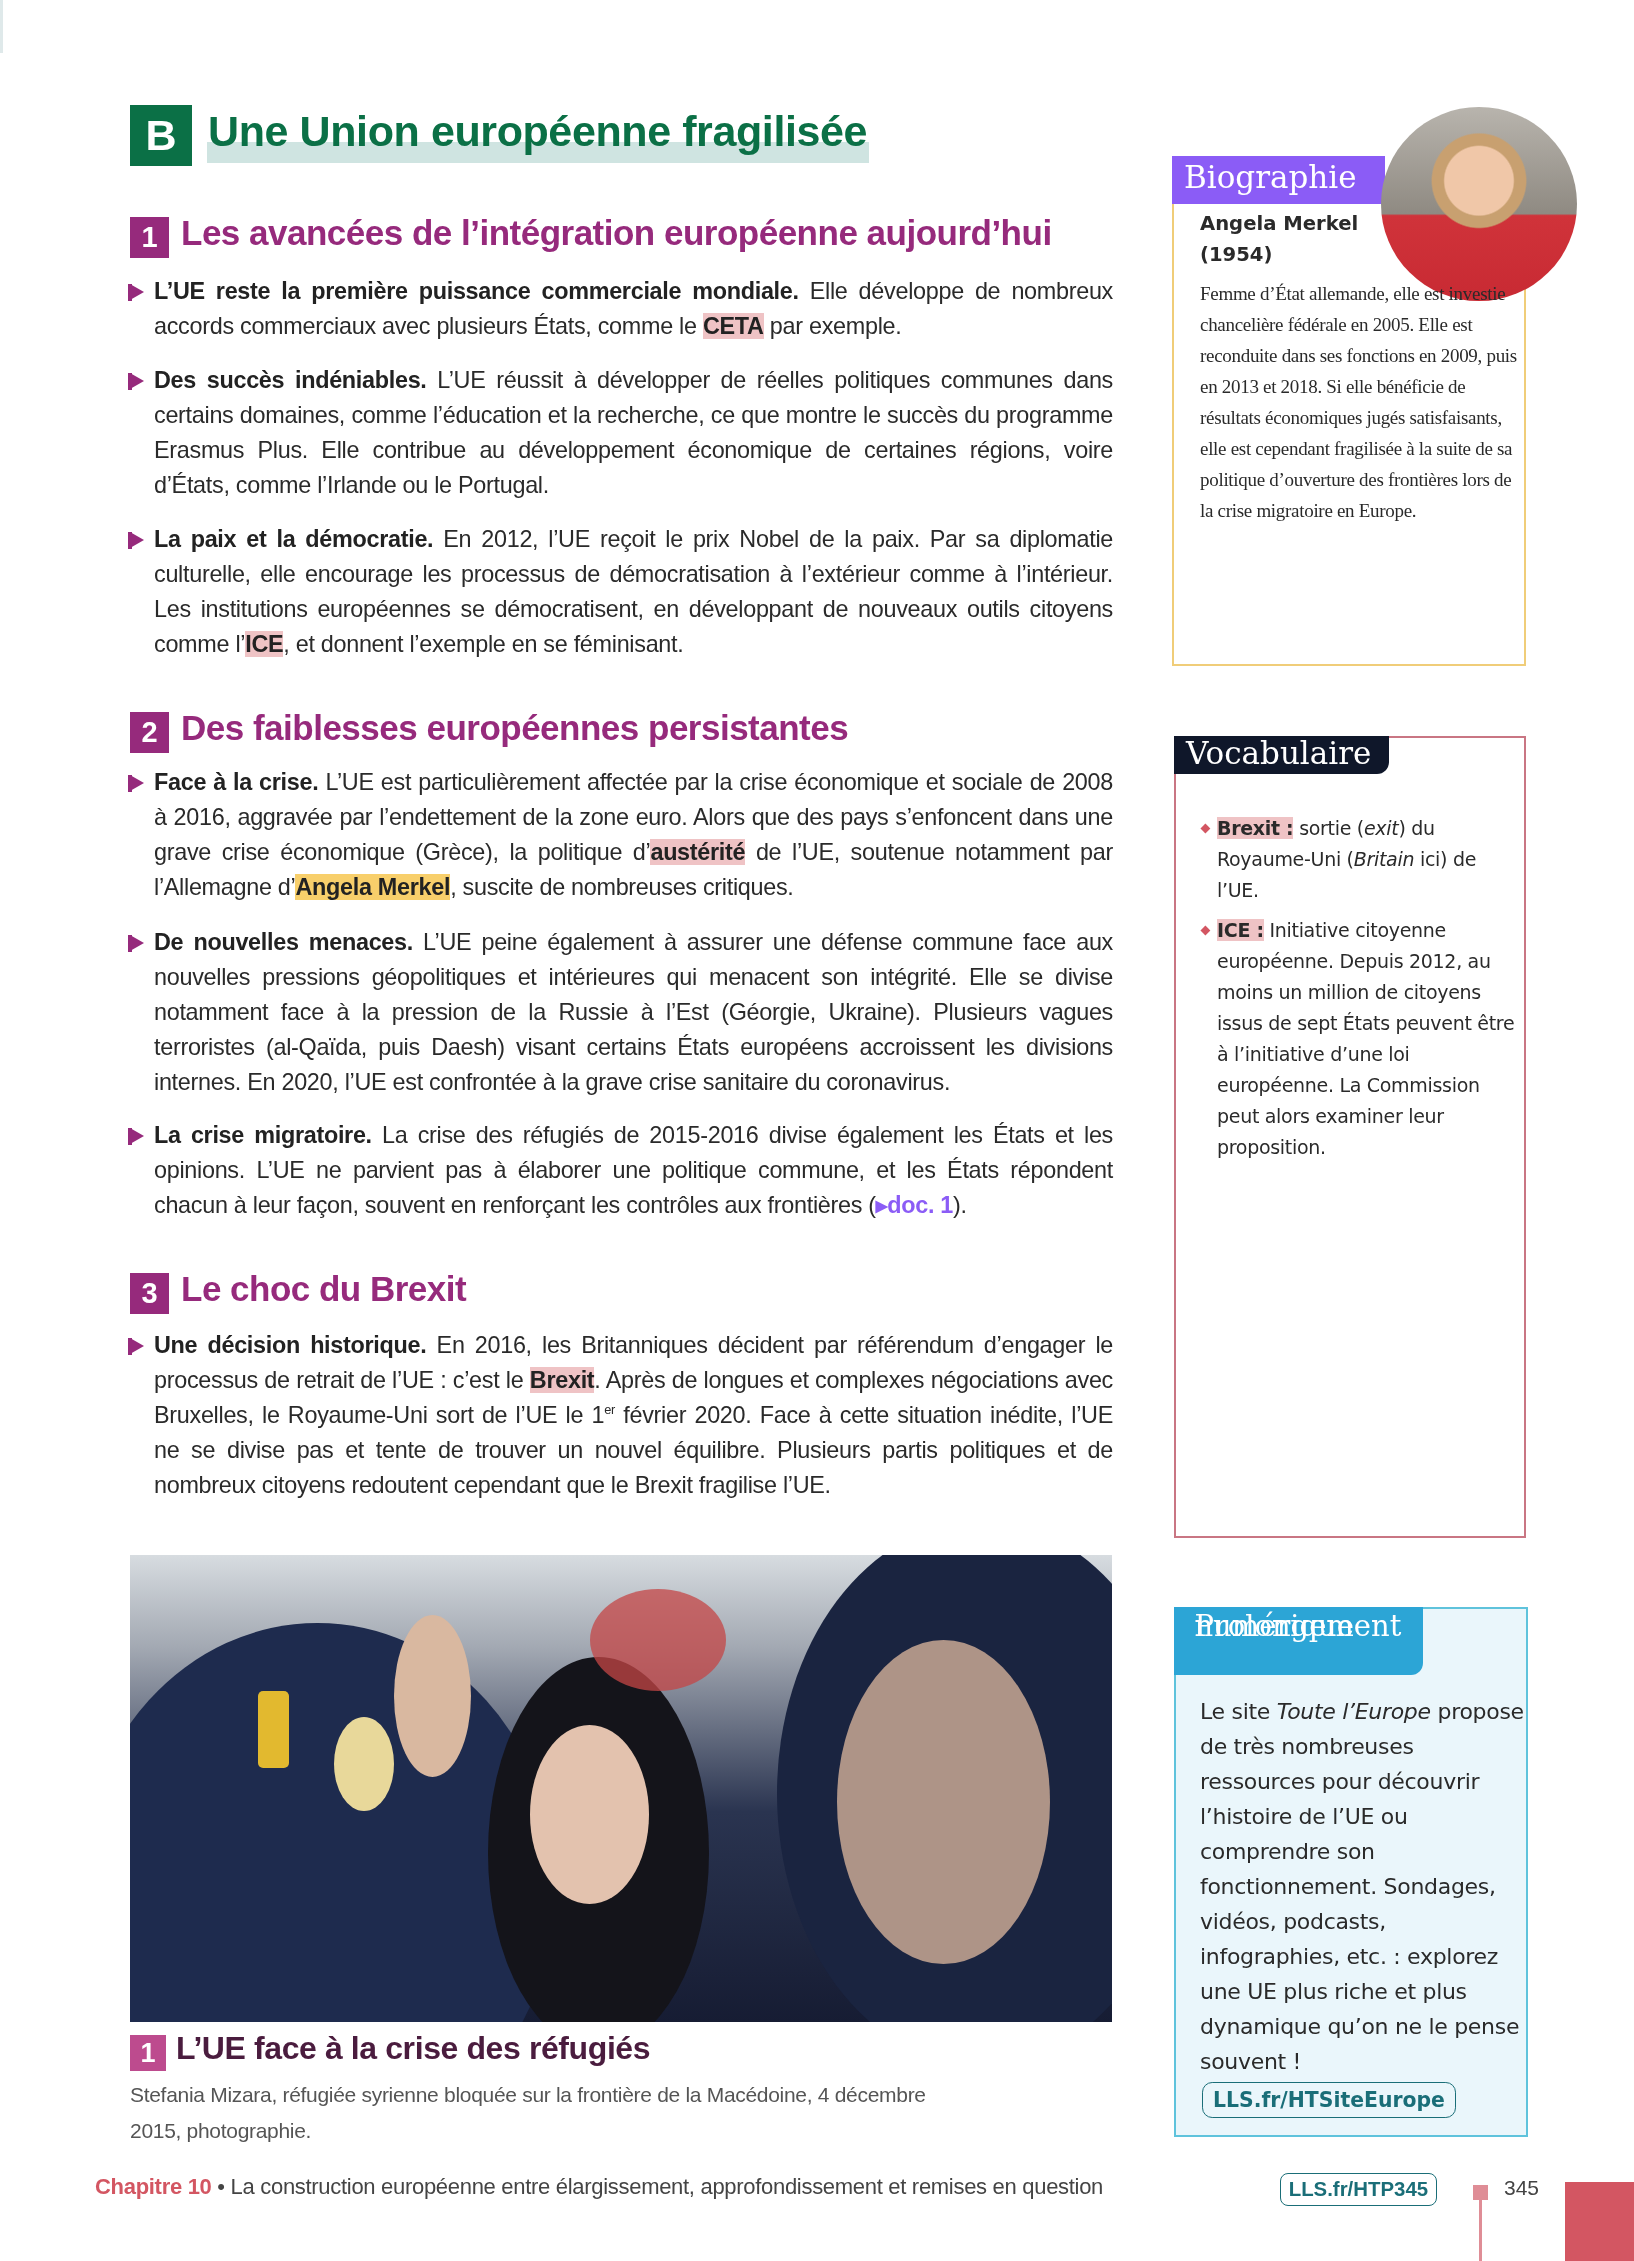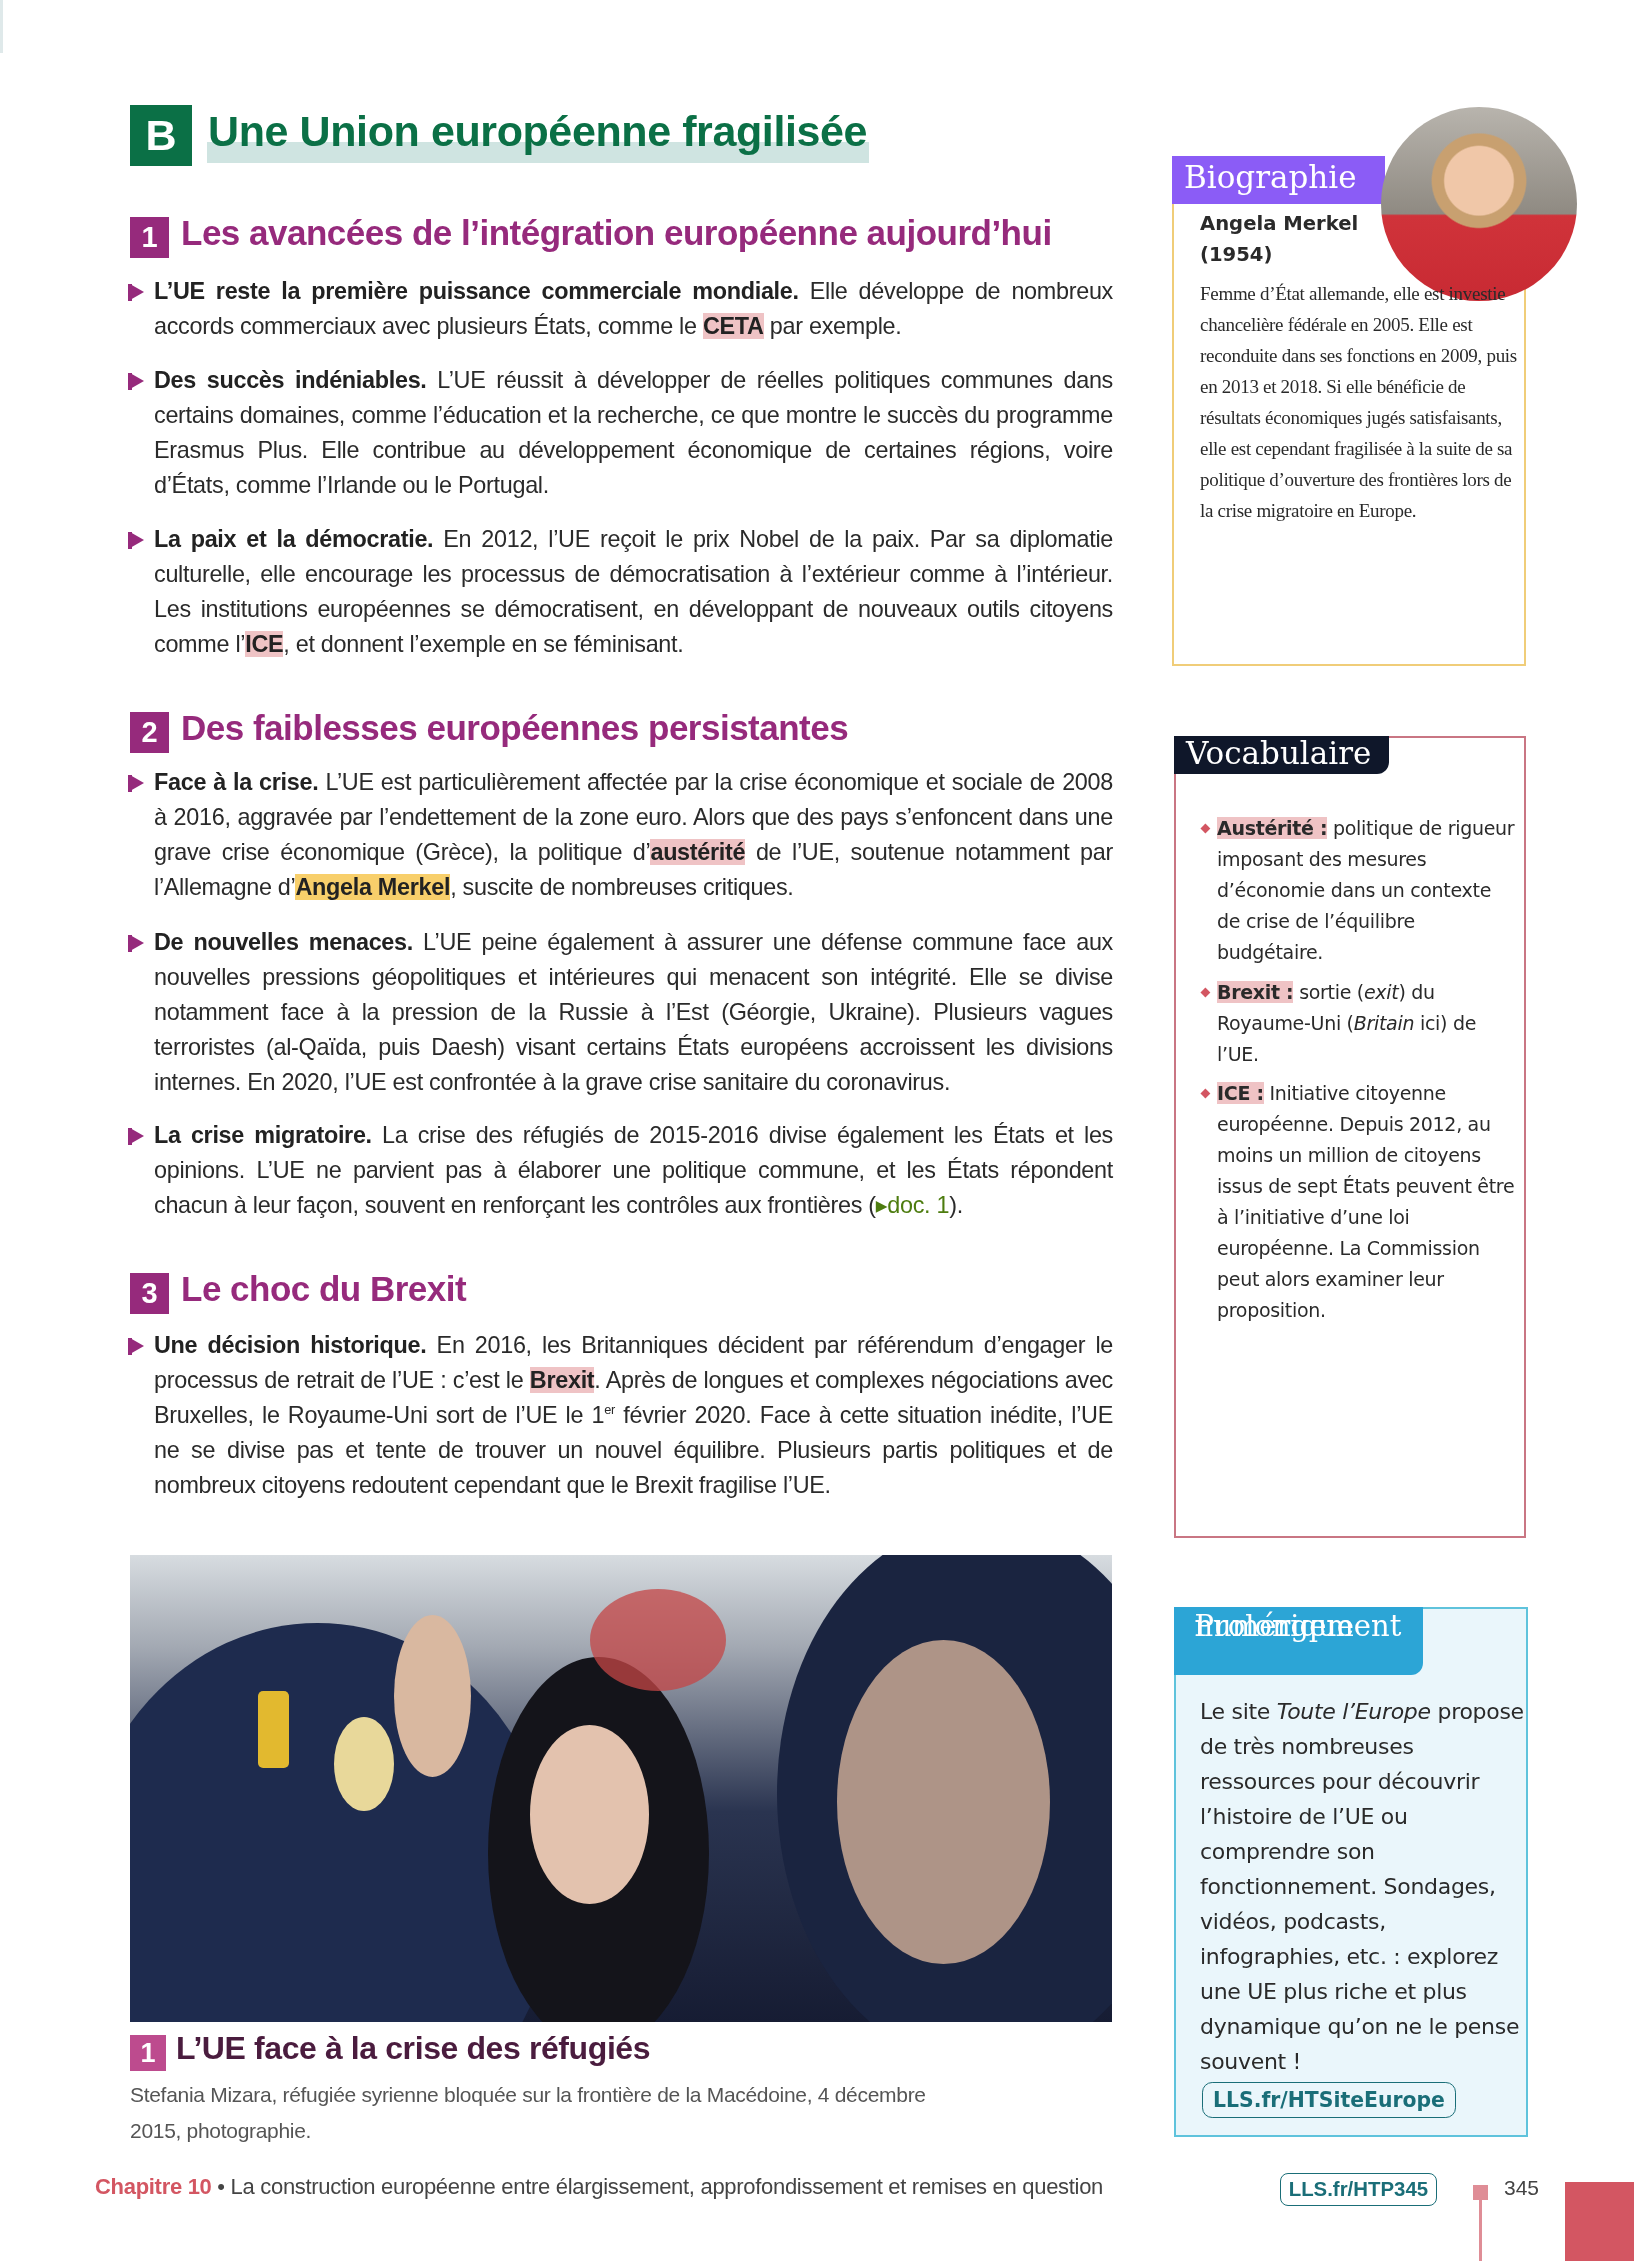--- a/index.html
+++ b/index.html
@@ -43,21 +43,21 @@
     border-top: 8.5px solid transparent; border-bottom: 8.5px solid transparent;
     border-left: 14.5px solid #962a7c;
   }
   .para .tri::before {
     content: ""; position: absolute; left: -16px; top: -8.5px; width: 4.3px; height: 17px; background: #962a7c;
   }
   .para .body { padding-left: 24px; }
   .para b { font-weight: bold; color: #222; }
   .hl-pink { background: #efc3c5; font-weight: bold; color: #222; }
   .hl-yellow { background: #f8cf6b; font-weight: bold; color: #222; }
-  .docref { color: #4d7c0f; font-weight: normal; }
+  .docref { color: #8b5cf6; font-weight: bold; }
   sup { font-size: 12.8px; line-height: 0; }
 
   
   .photo {
     position: absolute; left: 130px; top: 1555px; width: 982px; height: 467px; overflow: hidden;
     background: linear-gradient(180deg, #d7dce0 0%, #a2a8b2 20%, #2a3450 55%, #161c33 100%);
   }
   .photo .blob { position: absolute; border-radius: 50%; }
   .cap-num {
     position: absolute; left: 130px; top: 2035px; width: 36px; height: 36px;
@@ -209,24 +209,20 @@
 </div>
 <div class="bio-text">Femme d’État allemande, elle est investie chancelière fédérale en 2005. Elle est reconduite dans ses fonctions en 2009, puis en 2013 et 2018. Si elle bénéficie de résultats économiques jugés satisfaisants, elle est cependant fragilisée à la suite de sa politique d’ouverture des frontières lors de la crise migratoire en Europe.</div>
 
 <div class="voc-box"></div>
 <div class="voc-tab">
     <span>Vocabulaire</span>
   </div>
 <div class="voc-list">
   <div class="voc-item">
     <span class="dia"></span>
-    <span class="term">Austérité :</span><span> politique de rigueur imposant des mesures d’économie dans un contexte de crise de l’équilibre budgétaire.</span>
-  </div>
-  <div class="voc-item">
-    <span class="dia"></span>
     <span class="term">Brexit :</span><span> sortie (</span><i>exit</i><span>) du Royaume-Uni (</span><i>Britain</i><span> ici) de l’UE.</span>
   </div>
   <div class="voc-item">
     <span class="dia"></span>
     <span class="term">ICE :</span><span> Initiative citoyenne européenne. Depuis 2012, au moins un million de citoyens issus de sept États peuvent être à l’initiative d’une loi européenne. La Commission peut alors examiner leur proposition.</span>
   </div>
 </div>
 
 <div class="pro-box"></div>
 <div class="pro-tab">

